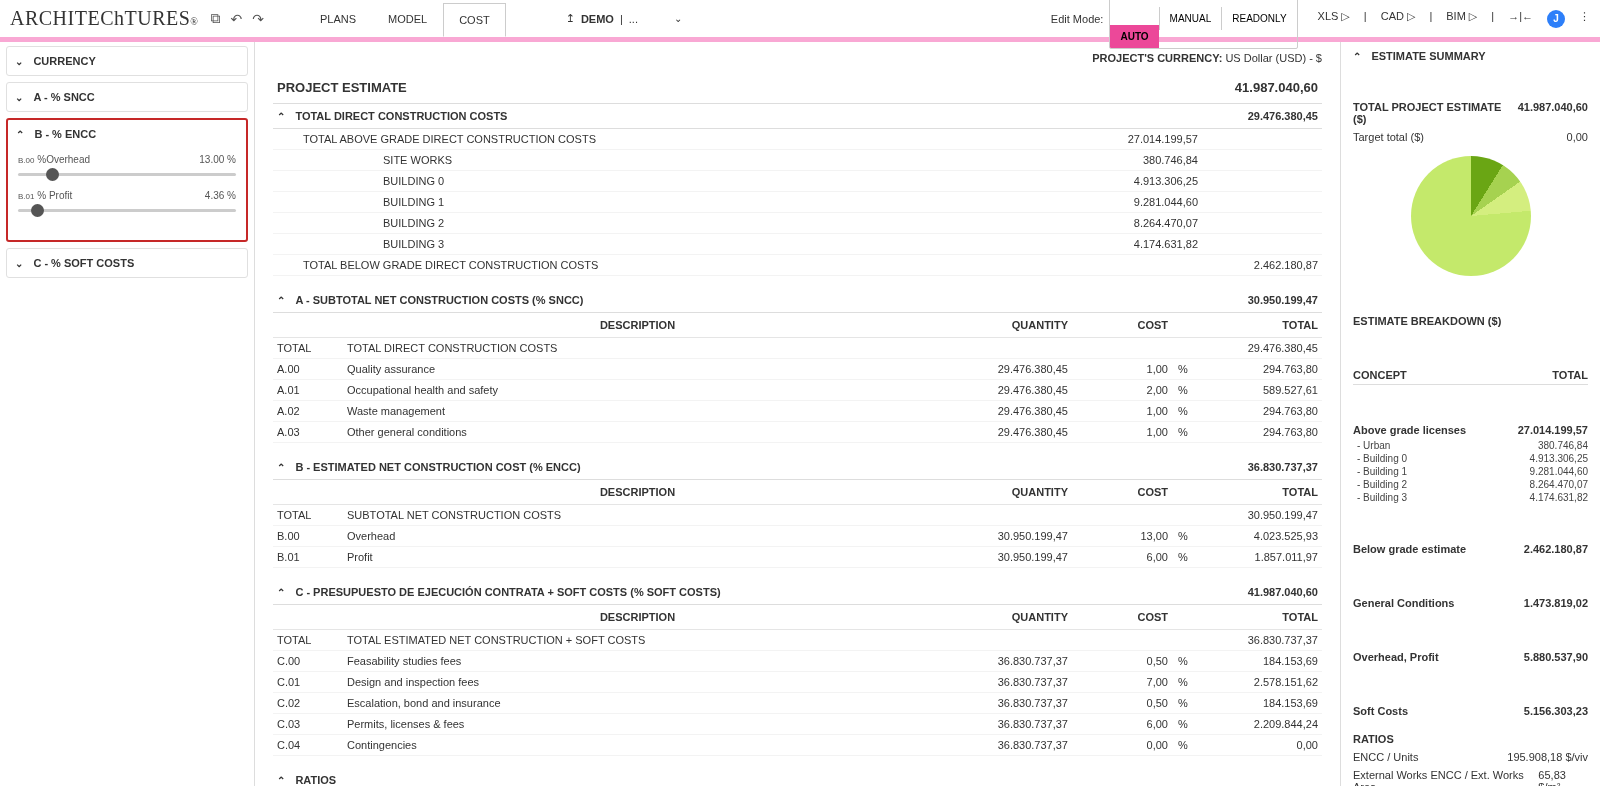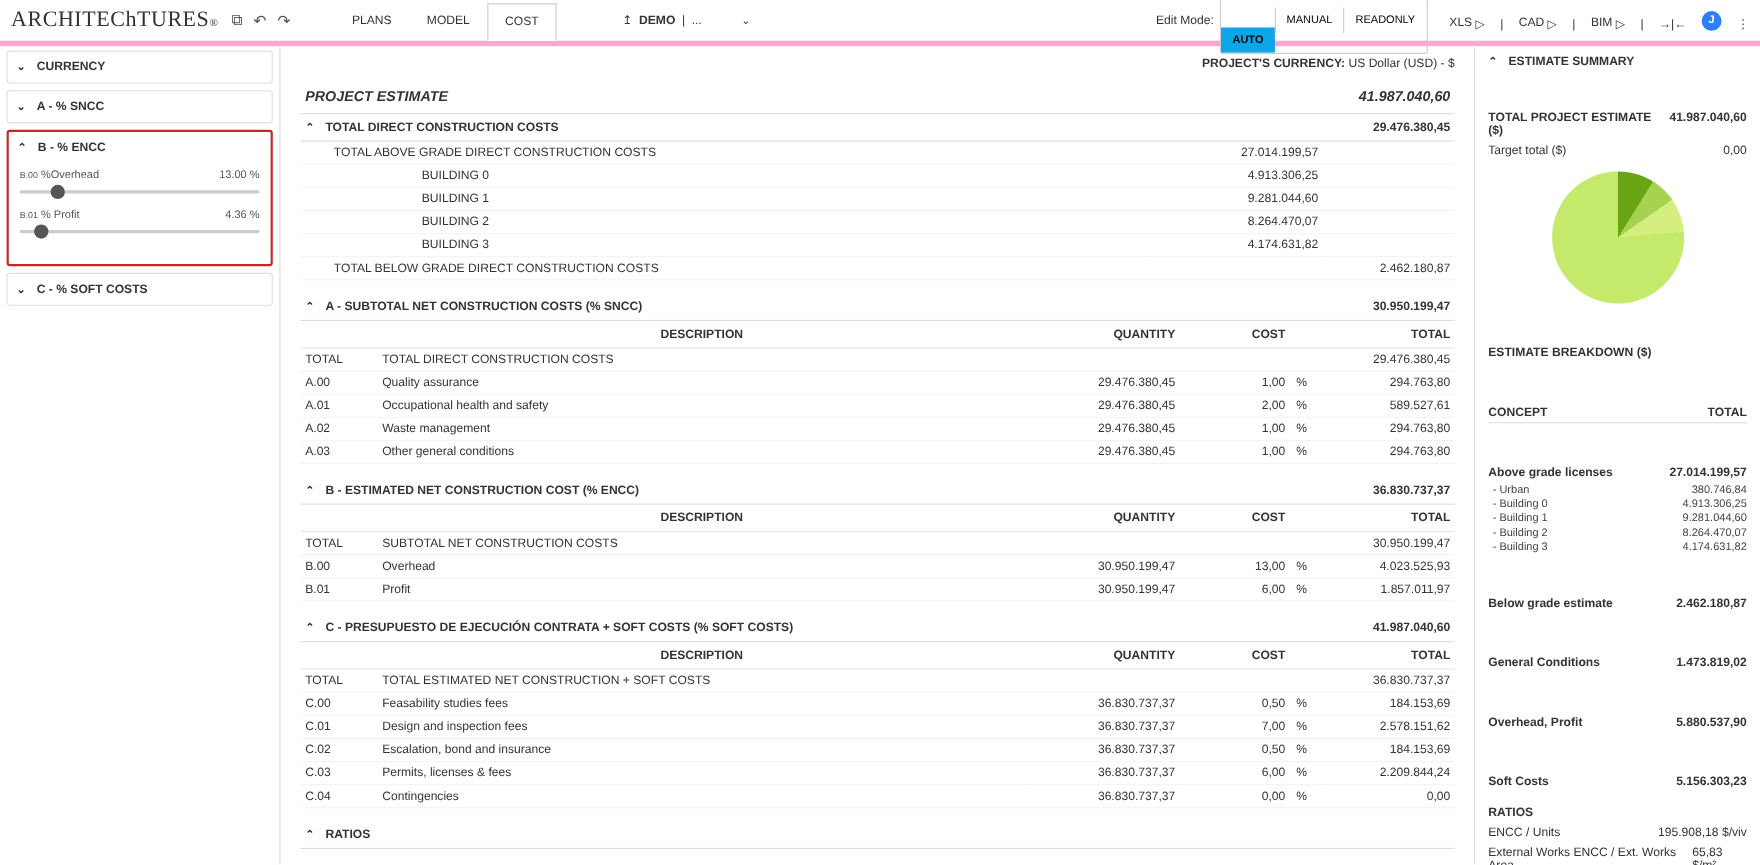--- a/index.html
+++ b/index.html
@@ -10,39 +10,39 @@
 .top-icons span { font-size: 14px; color:#555; }
 .tabs { display: flex; margin-left: 40px; }
 .tab { padding: 10px 15px; font-size: 11px; border: 1px solid transparent; cursor: pointer; }
 .tab.active { border: 1px solid #ccc; border-bottom: 1px solid #fff; position: relative; top: 1px; background: #fff;}
 .demo-group { display:flex; align-items:center; margin-left: 60px; gap: 6px; font-size: 11px;}
 .spacer { flex: 1; }
 .editmode { display: flex; align-items: center; gap: 0; border: 1px solid #ccc; border-radius: 2px; overflow: hidden; font-size: 10px;}
 .editmode-label { margin-right: 6px; font-size: 11px;}
 .editmode button { border: none; padding: 6px 10px; background: #fff; font-size: 10px; cursor: pointer; border-left:1px solid #ccc;}
 .editmode button:first-child{border-left:none;}
-.editmode button.active { background: #0ea5e9; font-weight: bold; margin-top: 36px;}
-.exports { display: flex; gap: 14px; margin-left: 20px; align-items: flex-end; font-size: 11px;}
+.editmode button.active { background: #ec4899; font-weight: bold; margin-top: 36px;}
+.exports { display: flex; gap: 14px; margin-left: 20px; align-items: flex-start; font-size: 11px;}
 .exports span { display:flex; align-items:center; gap:3px;}
 .avatar { width: 18px; height: 18px; border-radius: 50%; background: #2d7ff9; color: #fff; display:flex; align-items:center; justify-content:center; font-size:10px; font-weight:bold;}
 .body { display: flex; flex: 1; overflow: hidden;}
 .sidebar { width: 255px; border-right: 1px solid #ddd; overflow-y: auto; padding: 4px 6px;}
 .panel { border: 1px solid #e0e0e0; border-radius: 3px; margin-bottom: 6px; background: #fff;}
 .panel.highlight { border: 2px solid #c62828;}
 .panel-head { padding: 8px 8px; font-size: 11px; font-weight: bold; display:flex; align-items:center; gap:6px; cursor:pointer;}
 .panel-body { padding: 6px 10px 14px 10px; }
 .slider-row { margin-bottom: 14px;}
 .slider-labels { display:flex; justify-content:space-between; font-size:10px; color:#555;}
 .slider-labels .code{font-size:8px;}
 .slider-track { position:relative; height: 3px; background:#ccc; margin: 8px 0 0 0; border-radius:2px;}
 .slider-thumb { position:absolute; top:-5px; width:13px; height:13px; border-radius:50%; background:#555; }
 .main { flex:1; overflow-y: auto; padding: 10px 18px 40px 18px;}
 .currency-line { text-align: right; font-size: 11px; margin-bottom: 8px;}
 .section-head { display:flex; justify-content:space-between; align-items:center; padding: 8px 6px; border-bottom:1px solid #ddd; font-size:12px; font-weight:bold;}
-.est-head { font-size: 13px; padding: 8px 4px; font-style: italic;}
+.est-head { font-size: 13px; padding: 8px 4px;}
 .block { margin-bottom: 12px;}
 .block-head { display:flex; align-items:center; gap:6px; padding: 6px 4px; font-size: 11px; font-weight:bold; border-bottom:1px solid #ddd;}
 .block-head .amt { margin-left:auto; font-weight:bold;}
 table { width:100%; border-collapse: collapse; font-size: 11px;}
 th { text-align: left; font-weight: bold; padding: 6px 4px; border-bottom: 1px solid #e5e5e5;}
 td { padding: 4px 4px; border-bottom: 1px solid #f3f3f3;}
 td.num,th.num { text-align:right; }
 td.code { width: 50px; }
 .sub-indent td:first-child { padding-left: 110px;}
 .sub-indent2 td:first-child { padding-left: 30px;}
@@ -170,20 +170,26 @@
         <tbody>
             <tr class="sub-indent2">
               <td style="padding-left:30px;">TOTAL ABOVE GRADE DIRECT CONSTRUCTION COSTS</td>
               <td></td>
               <td class="num" style="width:160px">27.014.199,57</td>
               <td style="width:120px"></td>
             </tr>
         </tbody>
           <tbody id="direct-rows">
             <tr class="sub-indent">
+              <td>SITE WORKS</td>
+              <td></td>
+              <td class="num">380.746,84</td>
+              <td></td>
+            </tr>
+            <tr class="sub-indent">
               <td>BUILDING 0</td>
               <td></td>
               <td class="num">4.913.306,25</td>
               <td></td>
             </tr>
             <tr class="sub-indent">
               <td>BUILDING 1</td>
               <td></td>
               <td class="num">9.281.044,60</td>
               <td></td>

